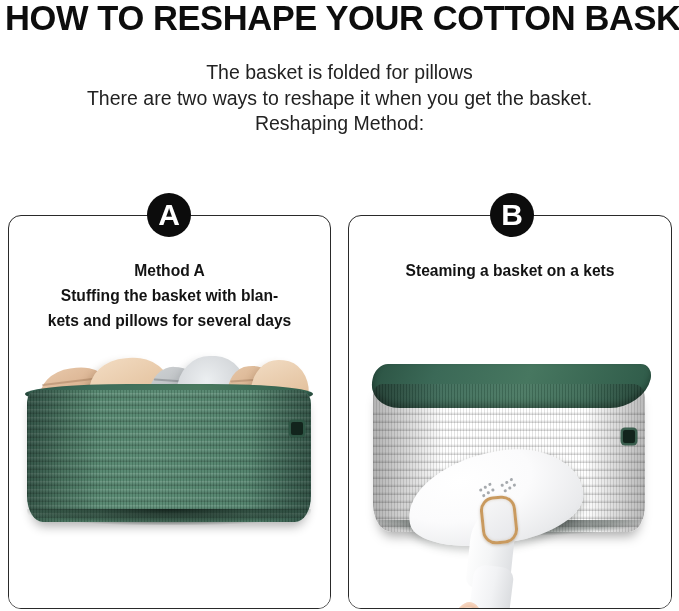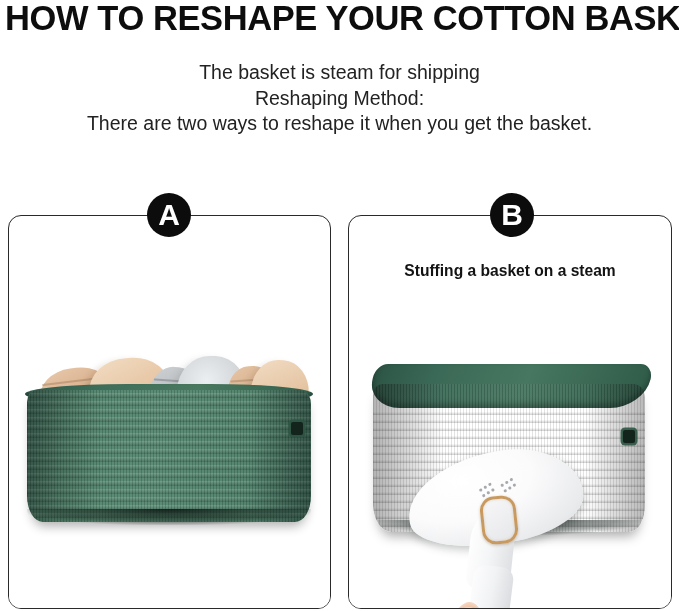--- a/index.html
+++ b/index.html
@@ -259,27 +259,32 @@
     background: linear-gradient(0deg, #ffffff 35%, rgba(255,255,255,0) 100%);
     z-index: 3;
   }
 </style>
 </head>
 <body>
 
 <div id="page-title">HOW TO RESHAPE YOUR COTTON BASKET</div>
 
 <div id="subtitle">
-  <span class="sub-line">The basket is steam for shipping</span>
+  <span class="sub-line">The basket is folded for pillows</span>
+  <span class="sub-line">There are two ways to reshape it when you get the basket.</span>
   <span class="sub-line">Reshaping Method:</span>
-  <span class="sub-line">There are two ways to reshape it when you get the basket.</span>
 </div>
 
 <div class="card" id="card-a">
 
+  <div class="card-caption">
+    <span class="cap-line cap-title">Method A</span>
+    <span class="cap-line">Stuffing the basket with blan-</span>
+    <span class="cap-line">kets and pillows for several days</span>
+  </div>
 
   <div class="scene">
 
     <div class="rolls">
       <div class="roll roll-a1">
         <span class="ridge" style="top:12px"></span>
           <span class="ridge" style="top:20px"></span>
         <span class="ridge" style="top:28px"></span>
           <span class="ridge" style="top:36px"></span>
       </div>
@@ -326,21 +331,21 @@
       <div class="slot-handle" style="right:8px; top:32px;"></div>
     </div>
 
     <div class="photo-fade"></div>
   </div>
 </div>
 
 <div class="card" id="card-b">
 
   <div class="card-caption">
-    <span class="cap-line">Stuffing a basket on a steam</span>
+    <span class="cap-line">Steaming a basket on a kets</span>
   </div>
 
   <div class="scene">
 
     <div class="rim-b">
       <span class="rr" style="top:4px"></span><span class="rr" style="top:12px"></span>
       <span class="rr" style="top:20px"></span><span class="rr" style="top:28px"></span>
       <span class="rr" style="top:36px"></span>
     </div>
 

